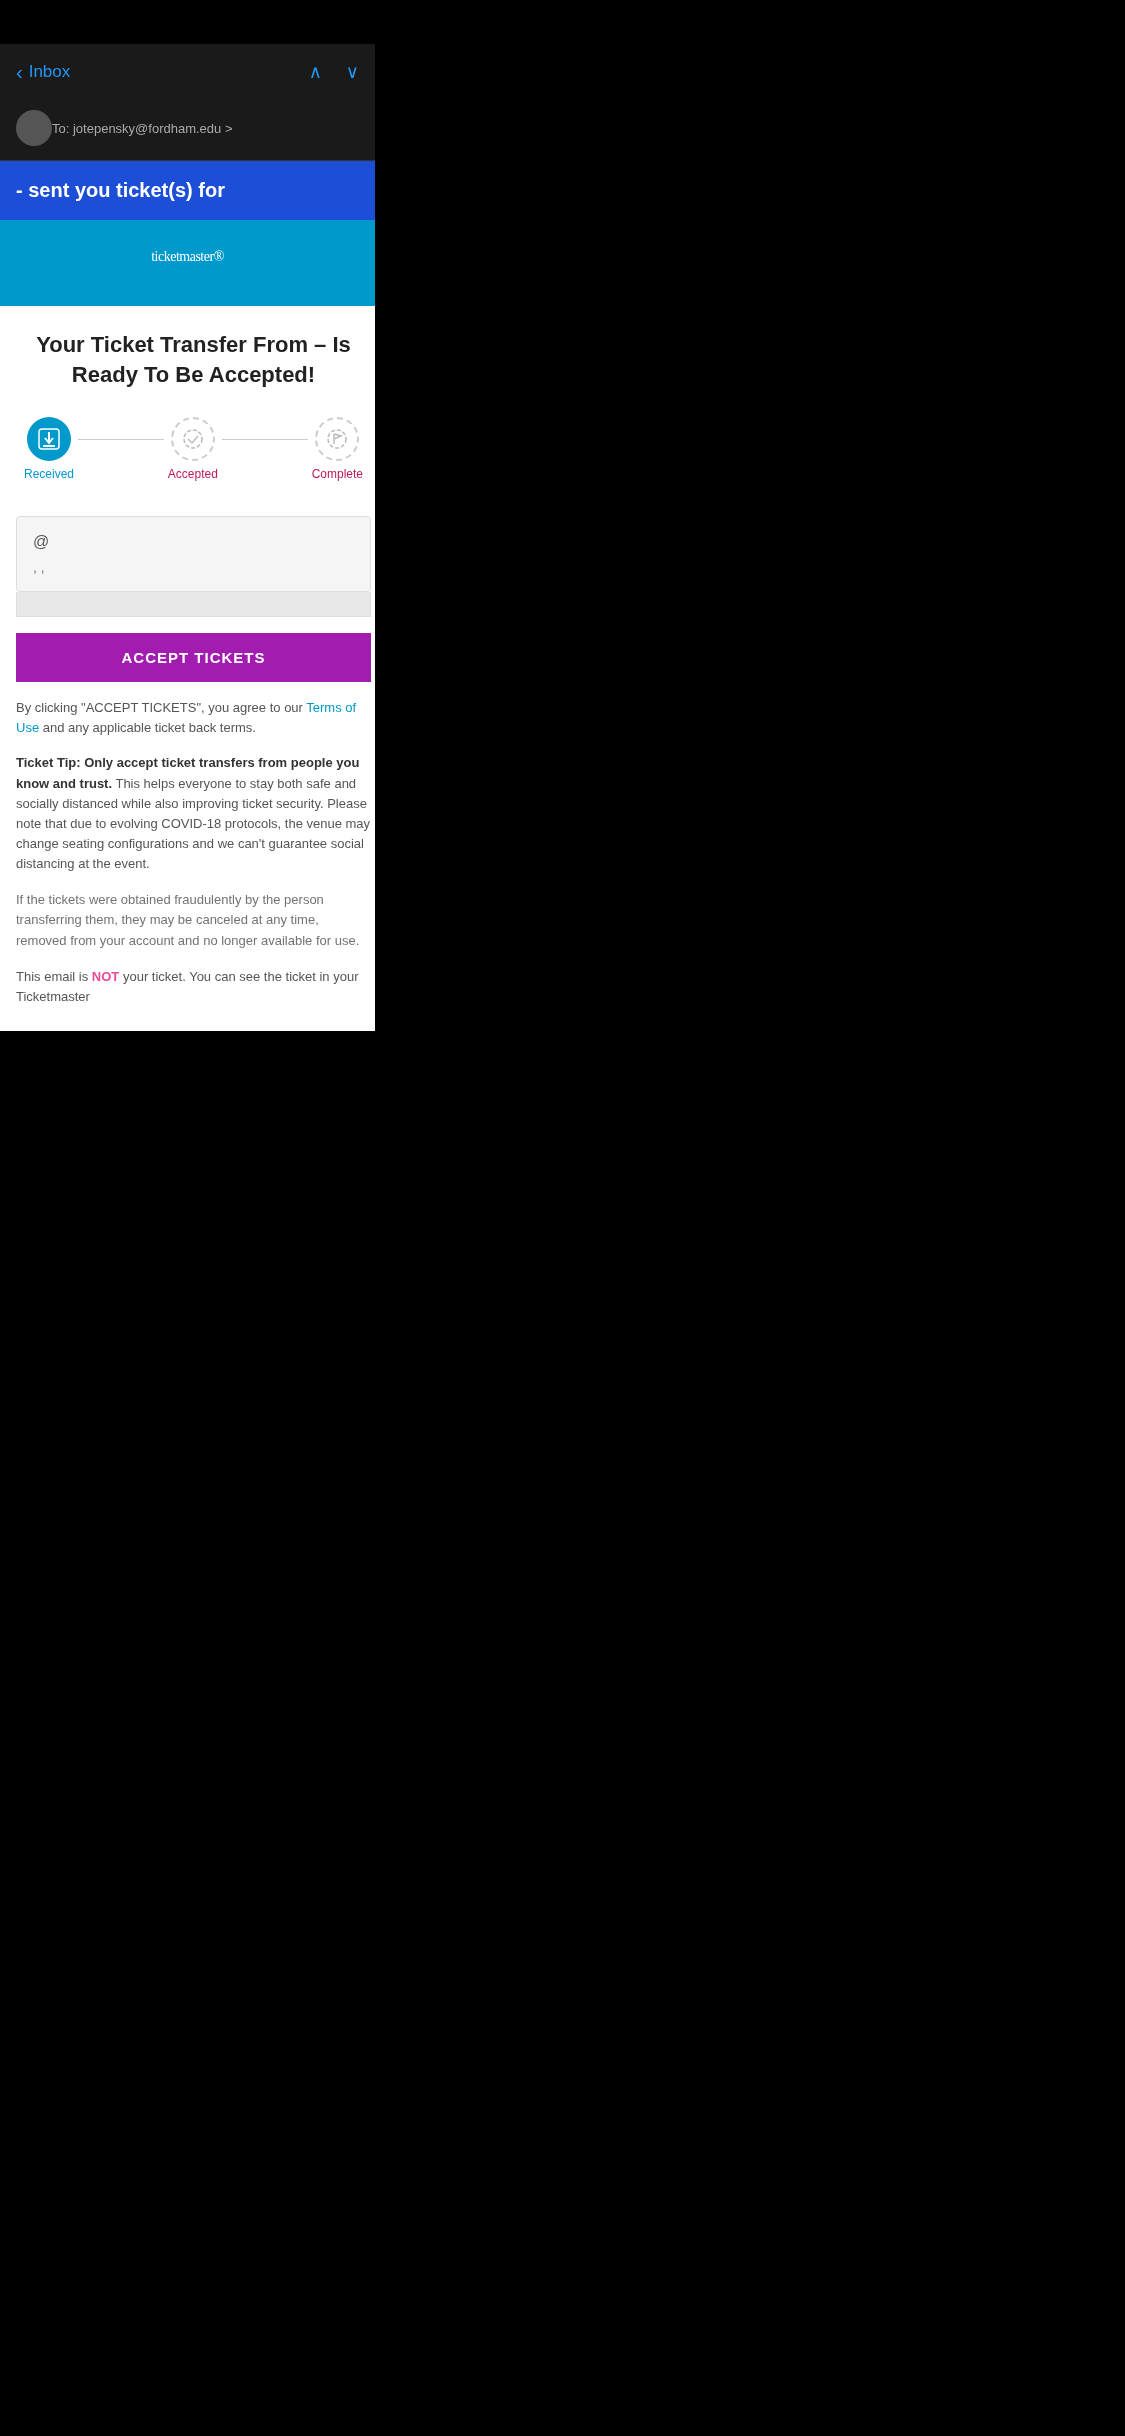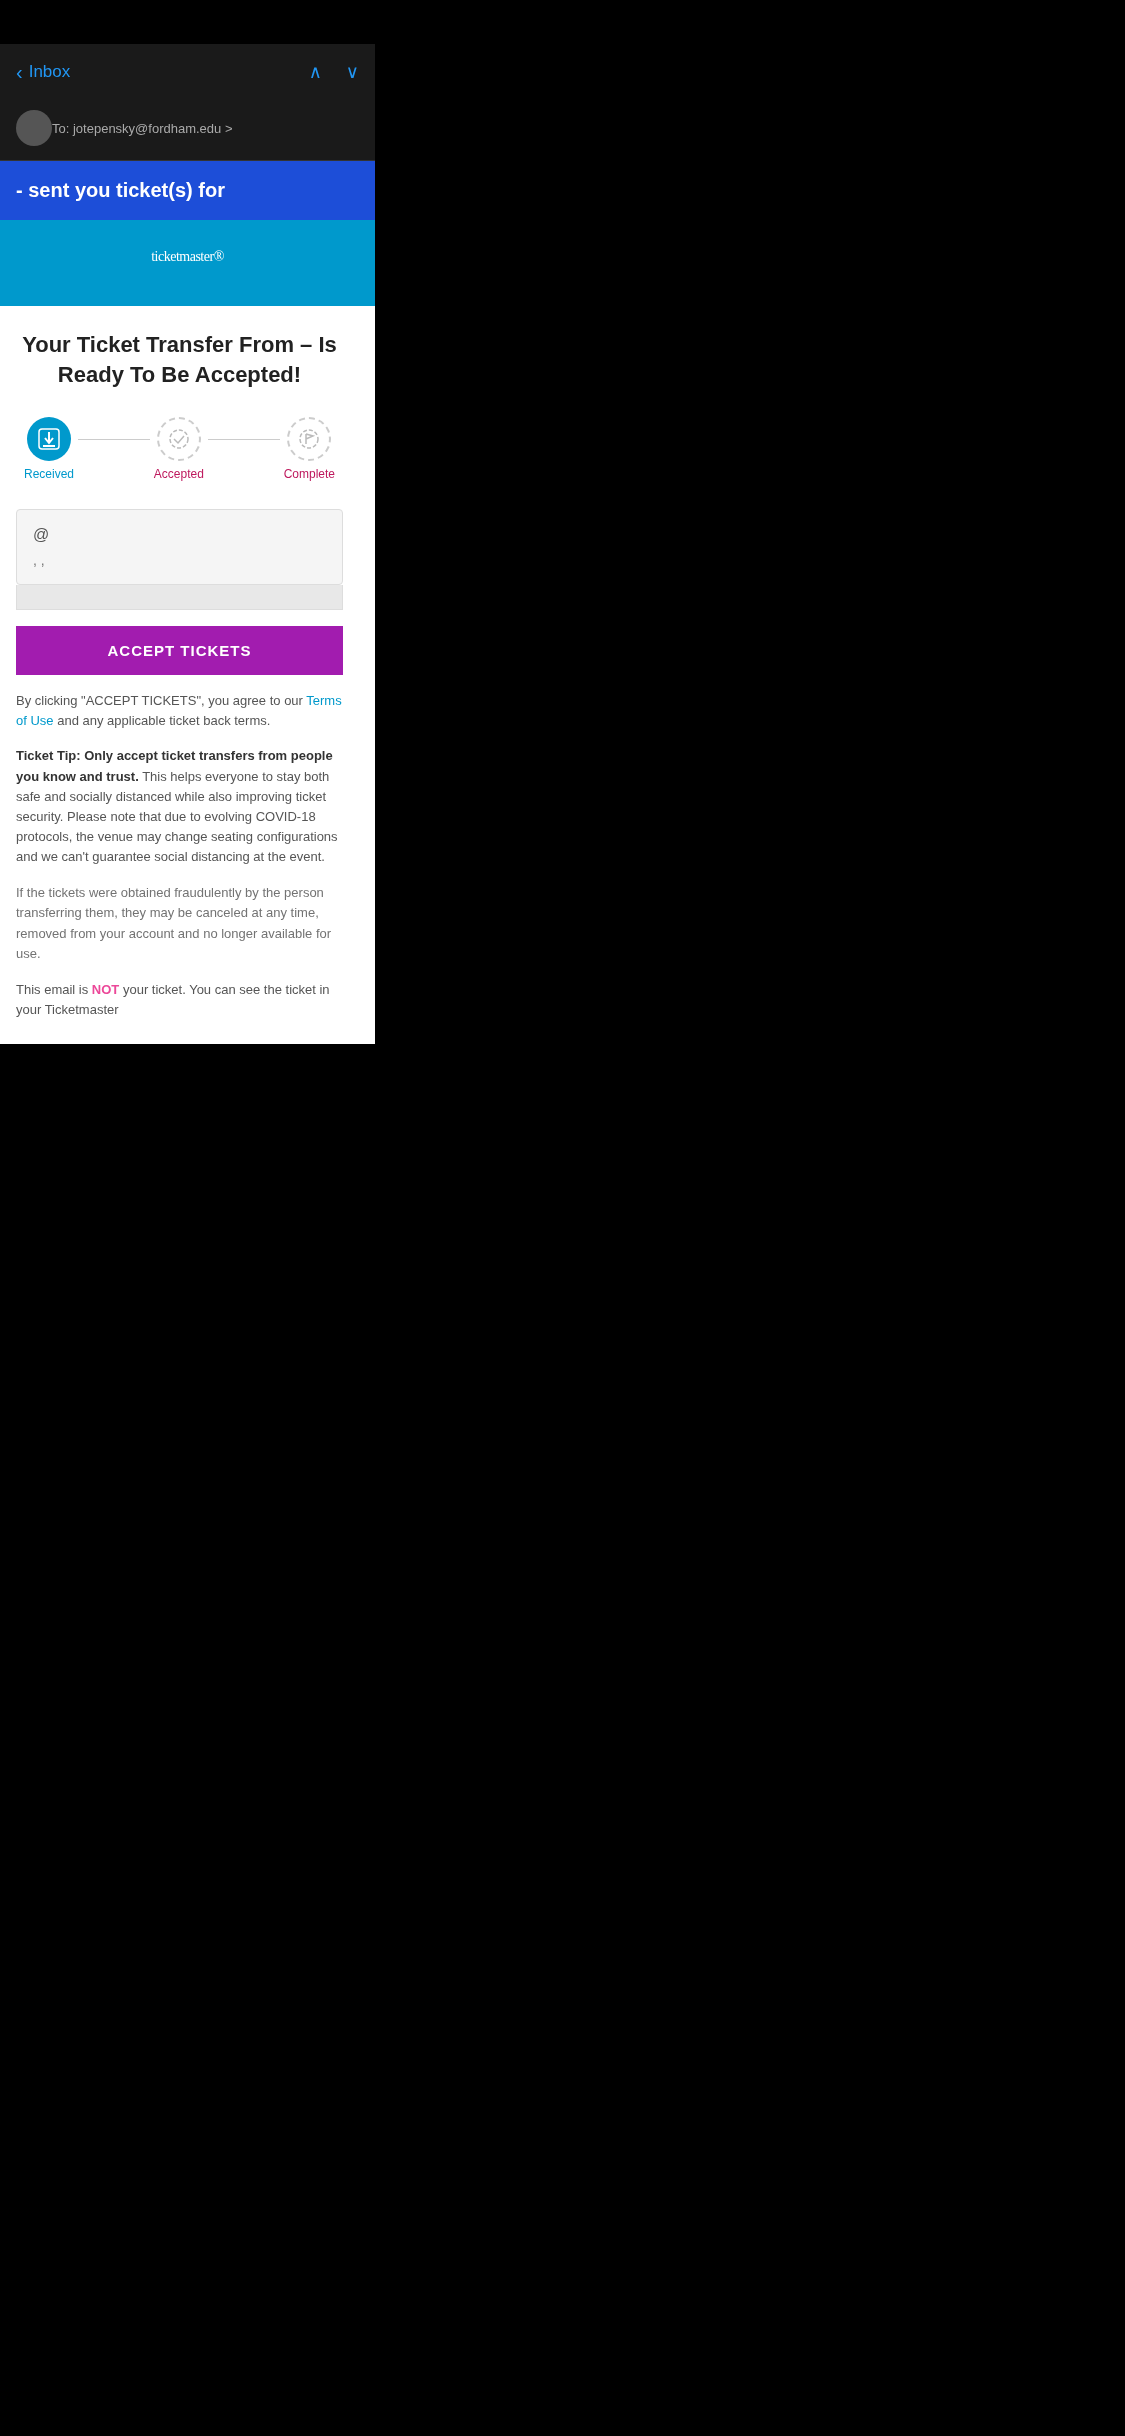--- a/index.html
+++ b/index.html
@@ -105,37 +105,37 @@
 
     .tm-logo span {
       font-size: 14px;
       vertical-align: super;
       font-style: normal;
       font-weight: 300;
     }
 
     .email-content {
       background: #fff;
-      padding: 24px 32px 16px 16px;
+      padding: 24px 4px 16px 16px;
     }
 
     .transfer-title {
       font-size: 22px;
       font-weight: 700;
       color: #222;
       text-align: center;
       line-height: 1.35;
       margin-bottom: 28px;
     }
 
     .progress-track {
       display: flex;
       align-items: center;
       justify-content: center;
-      margin-bottom: 28px;
+      margin-bottom: 35px;
       position: relative;
       padding: 0 8px;
     }
 
     .progress-step {
       display: flex;
       flex-direction: column;
       align-items: center;
       gap: 6px;
       z-index: 1;

